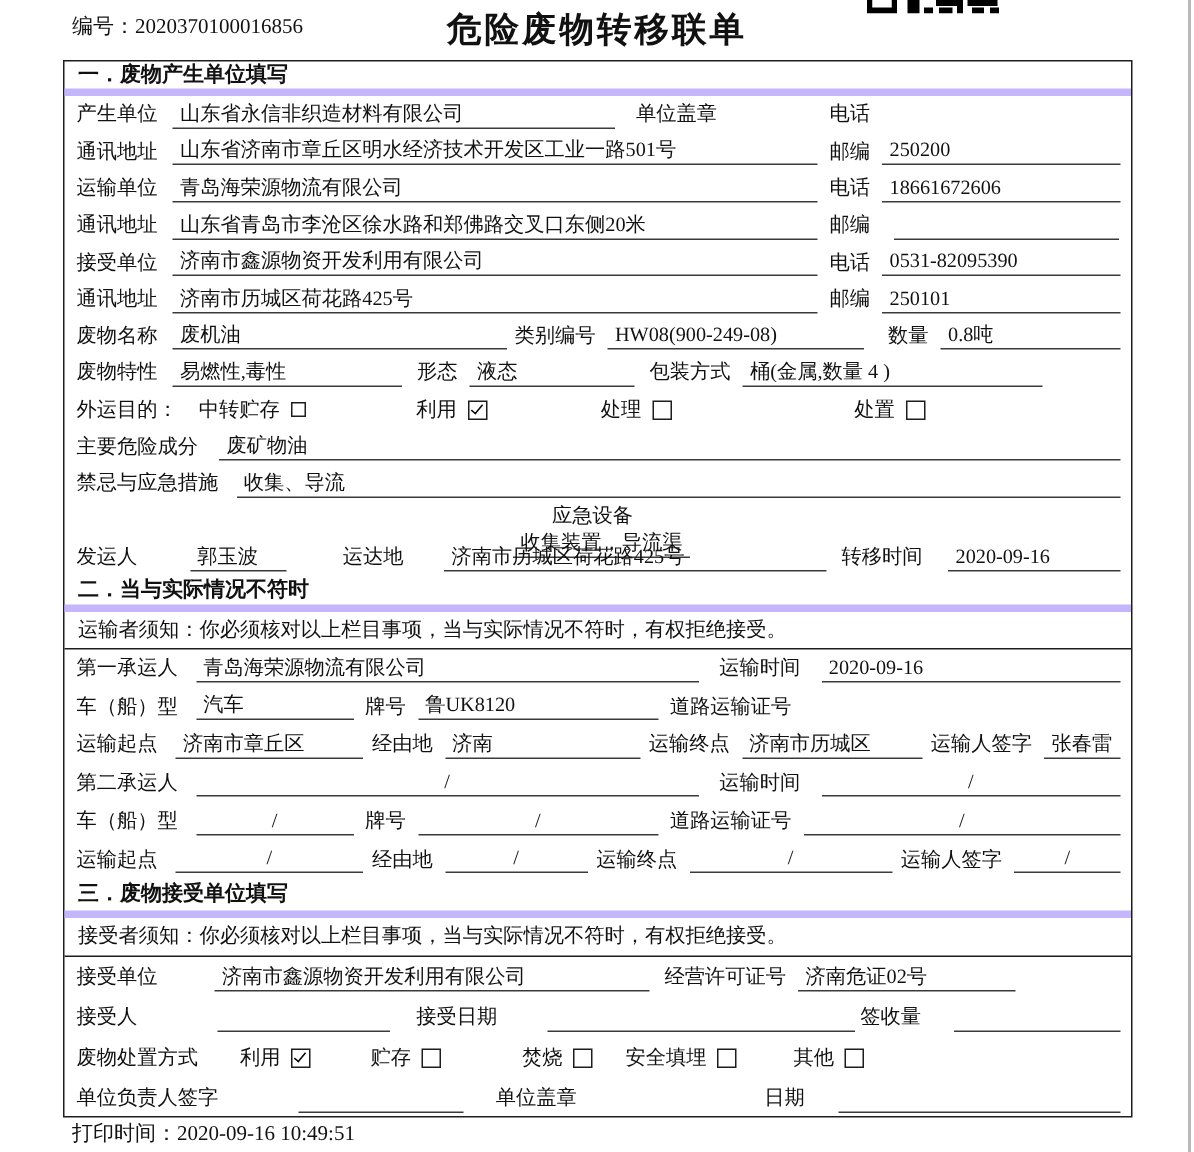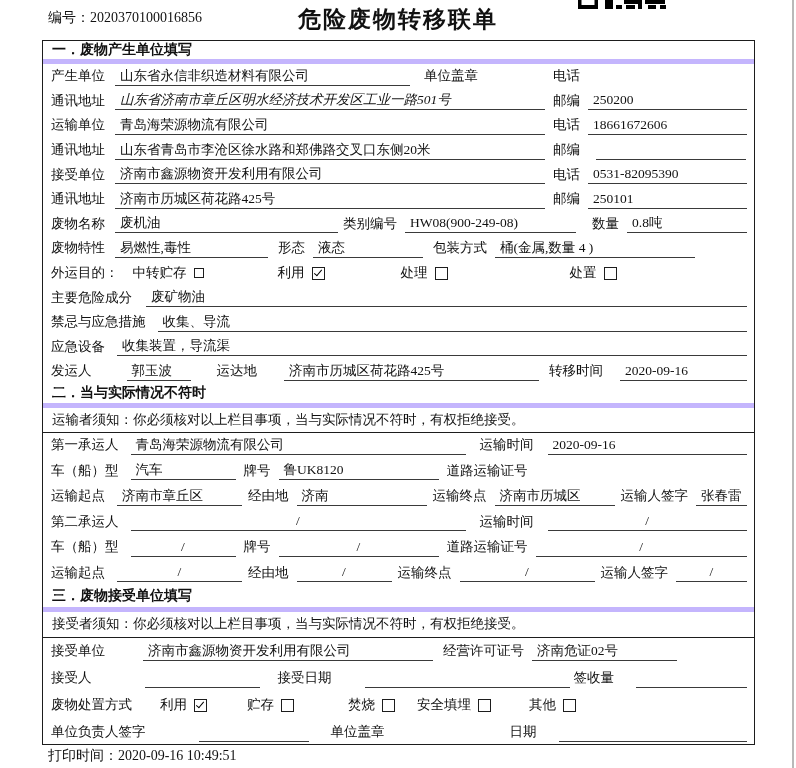--- a/index.html
+++ b/index.html
@@ -89,21 +89,21 @@
             <span class="val" style="min-width: 285px; margin-left: 2px;">山东省永信非织造材料有限公司</span>
             <span class="plain" style="margin-left: 14px;">单位盖章</span>
           </div>
           <div class="cells right" style="width: 202px;">
             <span class="lbl">电话</span>
           </div>
         </div>
         <div class="frow">
           <div class="cells left">
             <span class="lbl">通讯地址</span>
-            <span class="val grow" style="margin-left: 2px; font-style: italic;">山东省济南市章丘区明水经济技术开发区工业一路501号</span>
+            <span class="val grow" style="margin-left: 2px;">山东省济南市章丘区明水经济技术开发区工业一路501号</span>
           </div>
           <div class="cells right" style="width: 202px;">
             <span class="lbl">邮编</span>
             <span class="val grow">250200</span>
           </div>
         </div>
         <div class="frow">
           <div class="cells left">
             <span class="lbl">运输单位</span>
             <span class="val grow" style="margin-left: 2px;">青岛海荣源物流有限公司</span>
@@ -179,28 +179,28 @@
           </span>
         </div>
         <div class="frow" style="display: flex;">
           <span class="lbl">主要危险成分</span>
           <span class="val grow" style="margin-left: 6px;">废矿物油</span>
         </div>
         <div class="frow" style="display: flex;">
           <span class="lbl">禁忌与应急措施</span>
           <span class="val grow" style="margin-left: 4px;">收集、导流</span>
         </div>
-        <div class="frow" style="display: flex;">
+        <div class="frow" style="display: flex; flex-direction: column;">
           <span class="lbl">应急设备</span>
           <span class="val grow" style="margin-left: 4px;">收集装置，导流渠</span>
         </div>
         <div class="frow" style="display: flex;">
           <span class="lbl">发运人</span>
           <span class="val" style="min-width: 54px; margin-left: 27px;">郭玉波</span>
-          <span class="lbl" style="margin-left: 26px; font-family: Liberation Mono, monospace;">运达地</span>
+          <span class="lbl" style="margin-left: 38px; font-family: Liberation Mono, monospace;">运达地</span>
           <span class="val" style="min-width: 245px; margin-left: 19px;">济南市历城区荷花路425号</span>
           <span class="lbl" style="margin-left: 10px;">转移时间</span>
           <span class="val grow" style="margin-left: 9px;">2020-09-16</span>
         </div>
       </div>
       <div class="section s2">
         <div class="sec-head">二．当与实际情况不符时</div>
         <div class="sec-notice">运输者须知：你必须核对以上栏目事项，当与实际情况不符时，有权拒绝接受。</div>
         <div class="frow" style="display: flex;">
           <span class="lbl">第一承运人</span>

